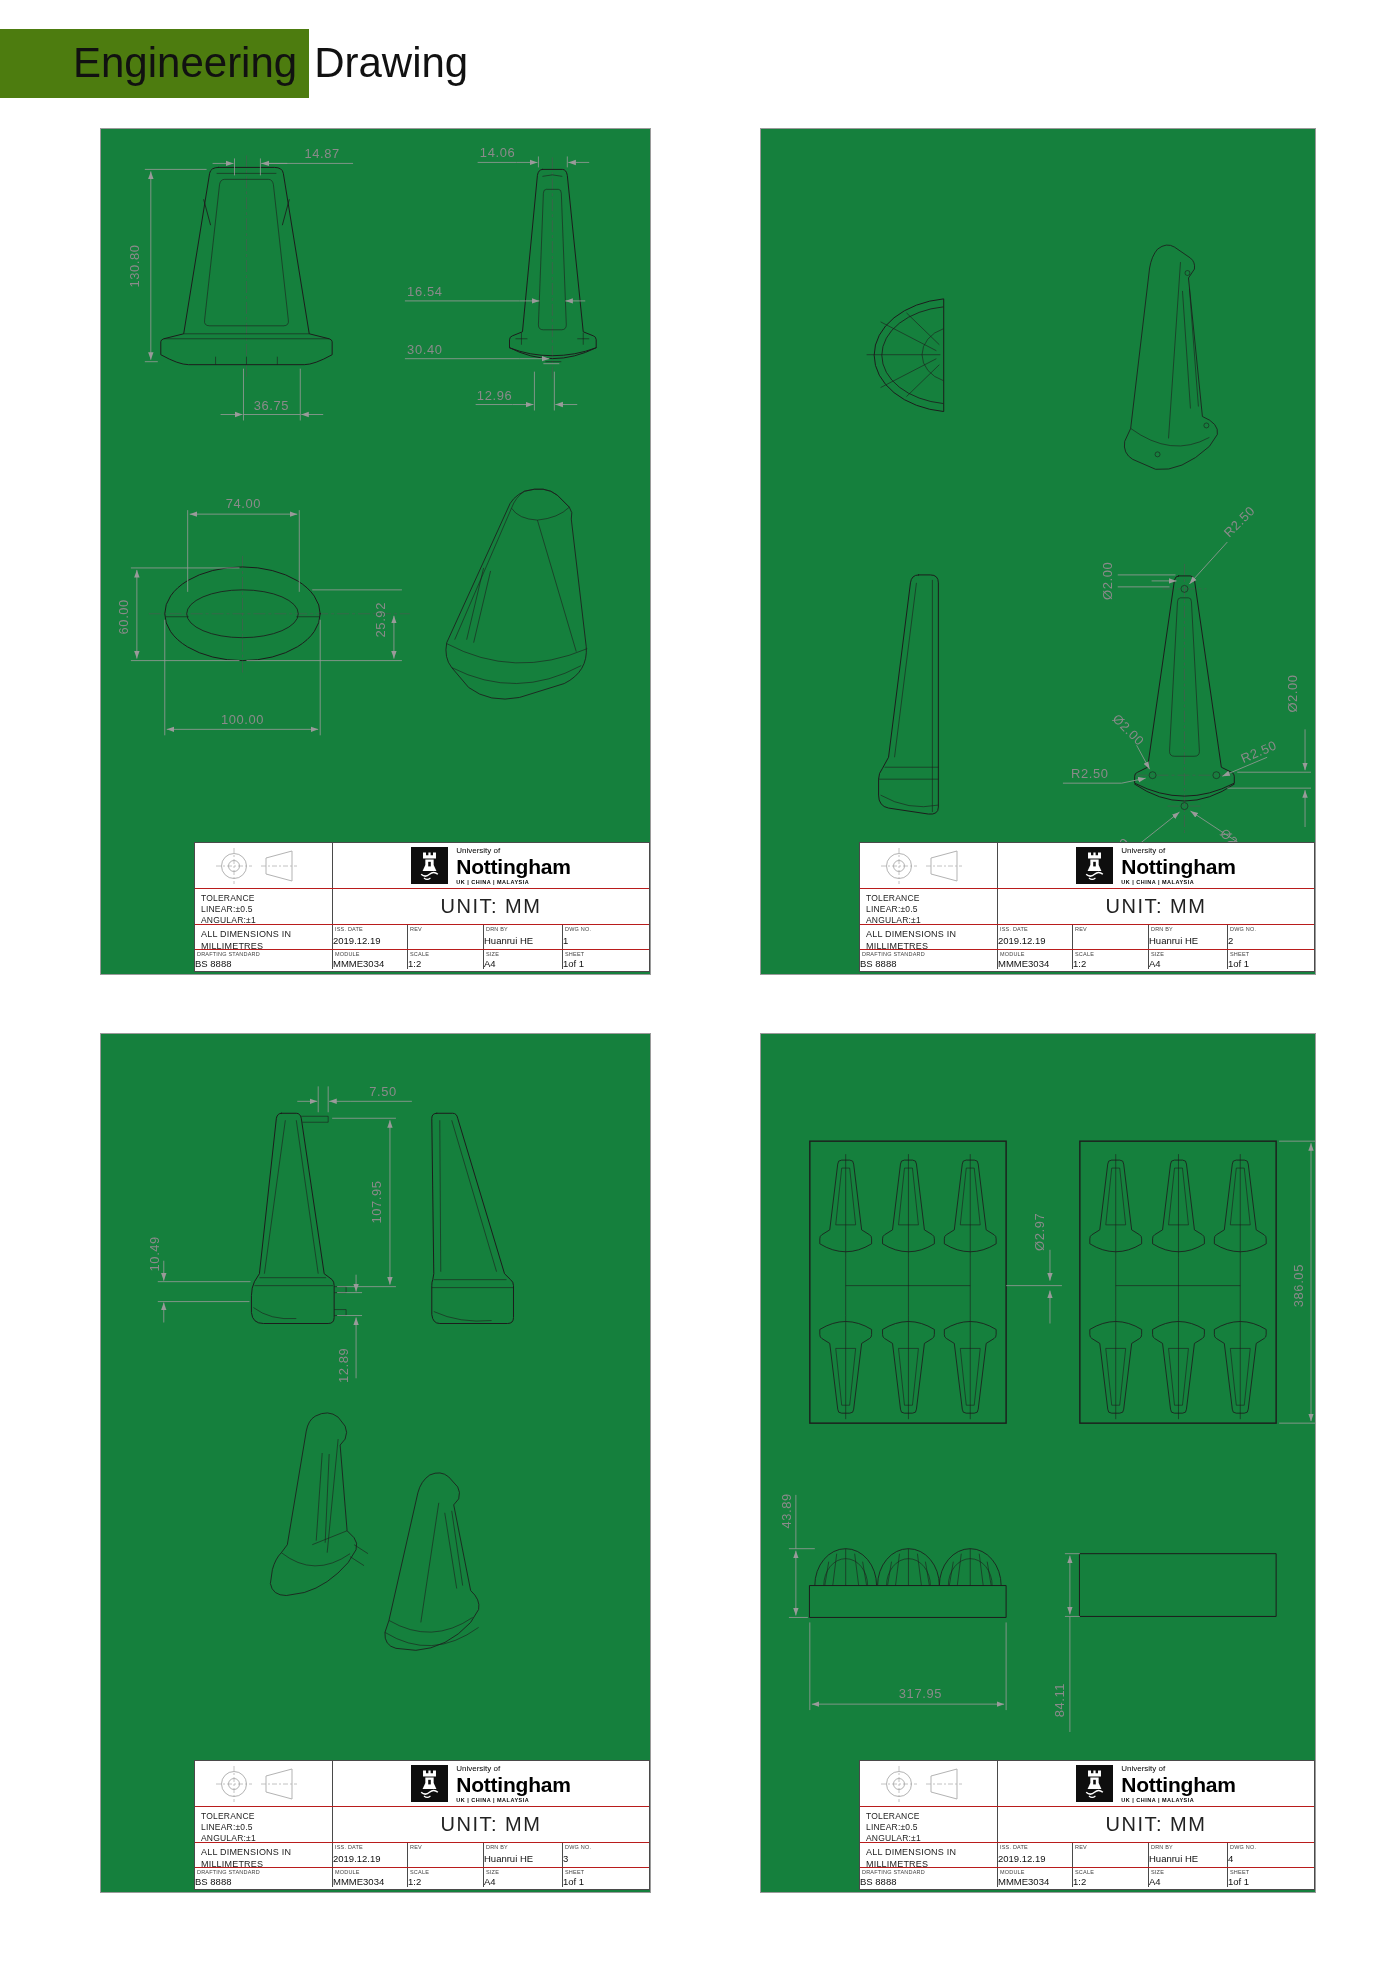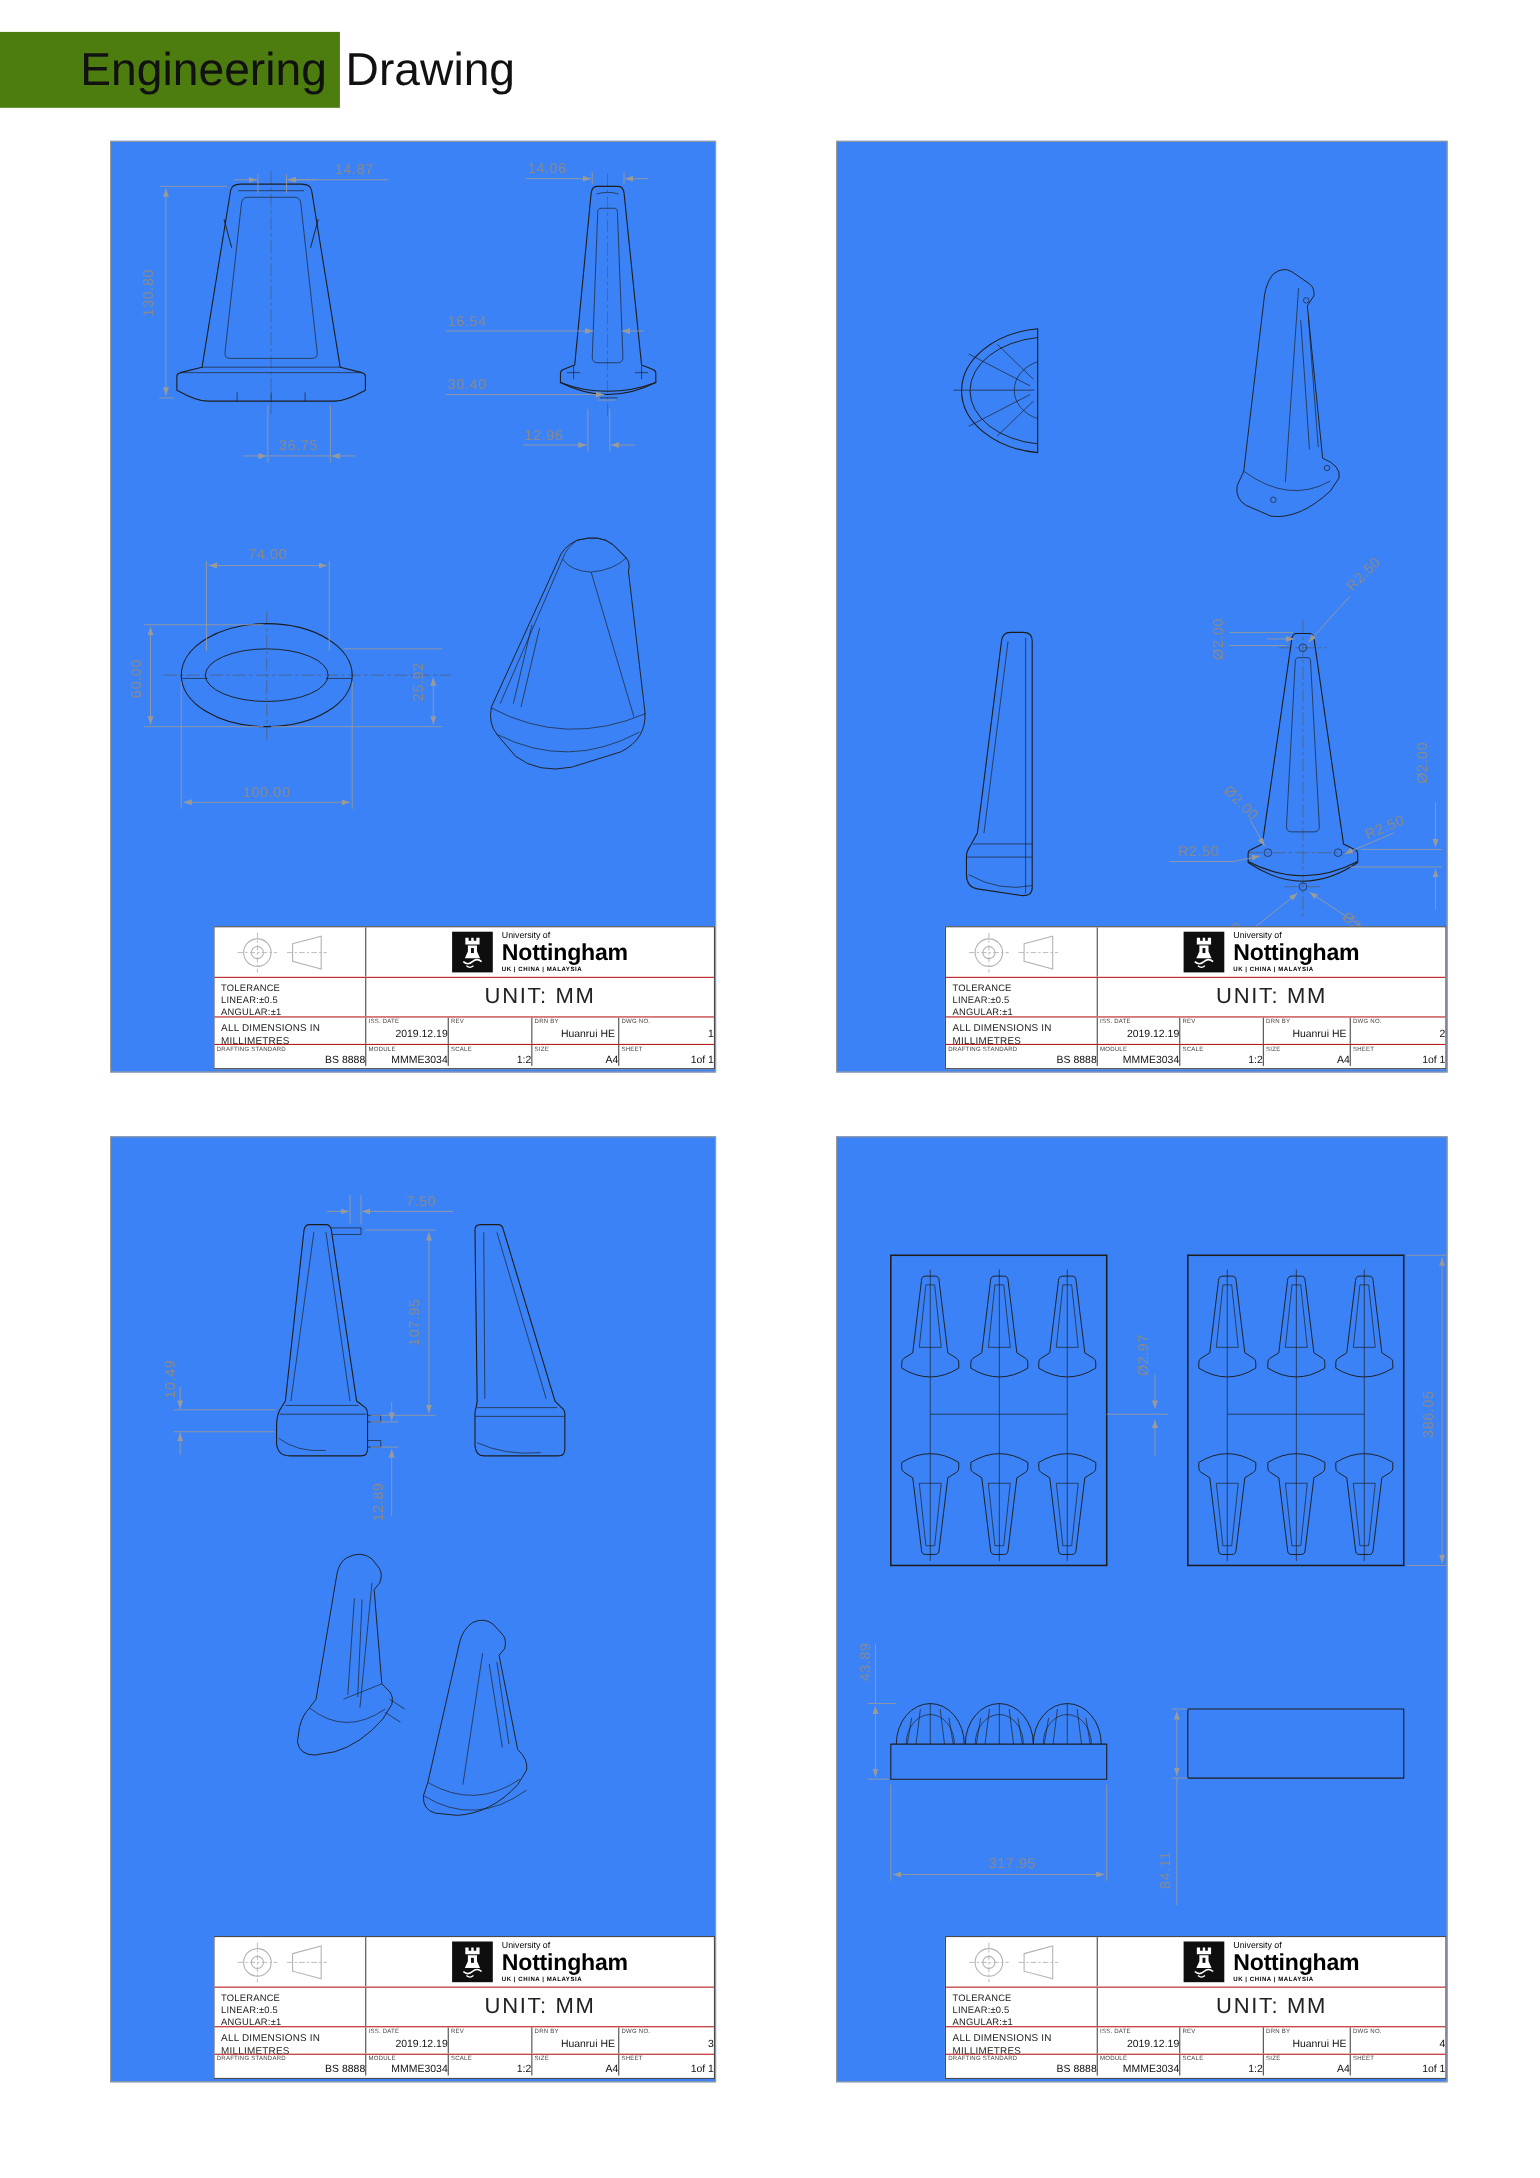--- a/index.html
+++ b/index.html
@@ -1,21 +1,21 @@
 <!DOCTYPE html>
 <html><head>
 <meta charset="utf-8">
 <style>
 *{margin:0;padding:0;box-sizing:border-box}
 html,body{background:#fff}
 body{width:1400px;height:1980px;position:relative;font-family:"Liberation Sans",sans-serif;color:#111;overflow:hidden}
 .page-title{position:absolute;top:29px;left:0;font-size:42px;font-weight:400;white-space:nowrap}
 .title-hl{display:inline-block;background:#4d7c0f;height:69px;line-height:67px;padding:0 12px 0 73px}
 .title-rest{display:inline-block;height:69px;line-height:67px;padding-left:5px}
-.sheet{position:absolute;border:1px solid #9a9a9a;background:#3b82f6}
+.sheet{position:absolute;border:1px solid #9a9a9a;background:#15803d}
 #sheet1{left:100px;top:128px;width:551px;height:847px}
 #sheet2{left:760px;top:128px;width:556px;height:847px}
 #sheet3{left:100px;top:1033px;width:551px;height:860px}
 #sheet4{left:760px;top:1033px;width:556px;height:860px}
 .drawing{position:absolute;left:0;top:0;width:100%;height:100%}
 .o{fill:none;stroke:#1c1c1c;stroke-width:1;stroke-linejoin:round;stroke-linecap:round}
 .m{fill:none;stroke:#1c1c1c;stroke-width:0.85;stroke-linejoin:round}
 .t{fill:none;stroke:#1c1c1c;stroke-width:0.6;stroke-linejoin:round}
 .plate{fill:none;stroke:#1c1c1c;stroke-width:1.4}
 .cl path{stroke:#555;stroke-width:0.55;stroke-dasharray:12 3 3 3;fill:none}
@@ -35,21 +35,21 @@
 .tb-logo{flex:1;border-left:1px solid #4a4a4a;display:flex;align-items:center;justify-content:center;gap:8px}
 .logo-box{width:37px;height:37px;background:#0e0e0e;flex:0 0 auto}
 .logo-box svg{width:100%;height:100%}
 .lt1{font-size:8px;font-weight:normal;line-height:1.15;color:#000}
 .lt2{font-size:21px;font-weight:bold;line-height:1;letter-spacing:-0.2px;color:#000}
 .lt3{font-size:5.5px;font-weight:bold;letter-spacing:0.5px;margin-top:2px;color:#000}
 .tb-tol{width:137px;padding:4px 0 0 6px;font-size:8.5px;line-height:1.3;letter-spacing:0.2px;color:#222}
 .tb-unit{flex:1;border-left:1px solid #4a4a4a;display:flex;align-items:center;justify-content:center;font-size:20px;letter-spacing:1.5px;color:#222}
 .alldim{font-size:9px;padding:3px 0 0 6px;line-height:1.35;letter-spacing:0.2px;color:#222}
 .lbl{position:absolute;top:1px;left:2px;font-size:5.5px;color:#444;letter-spacing:0.2px;white-space:nowrap}
-.val{display:block;text-align:right;padding-top:10px;font-size:9.5px;color:#111;white-space:nowrap}
+.val{display:block;text-align:left;padding-top:10px;font-size:9.5px;color:#111;white-space:nowrap}
 .r4 .val{padding-top:8px}
 .val.right{padding-right:3px}
 </style>
 </head>
 <body>
 
 <h1 class="page-title"><span class="title-hl">Engineering</span><span class="title-rest">Drawing</span></h1>
 
 <div class="sheet" id="sheet1">
 <svg class="drawing" viewBox="0 0 551 847">

